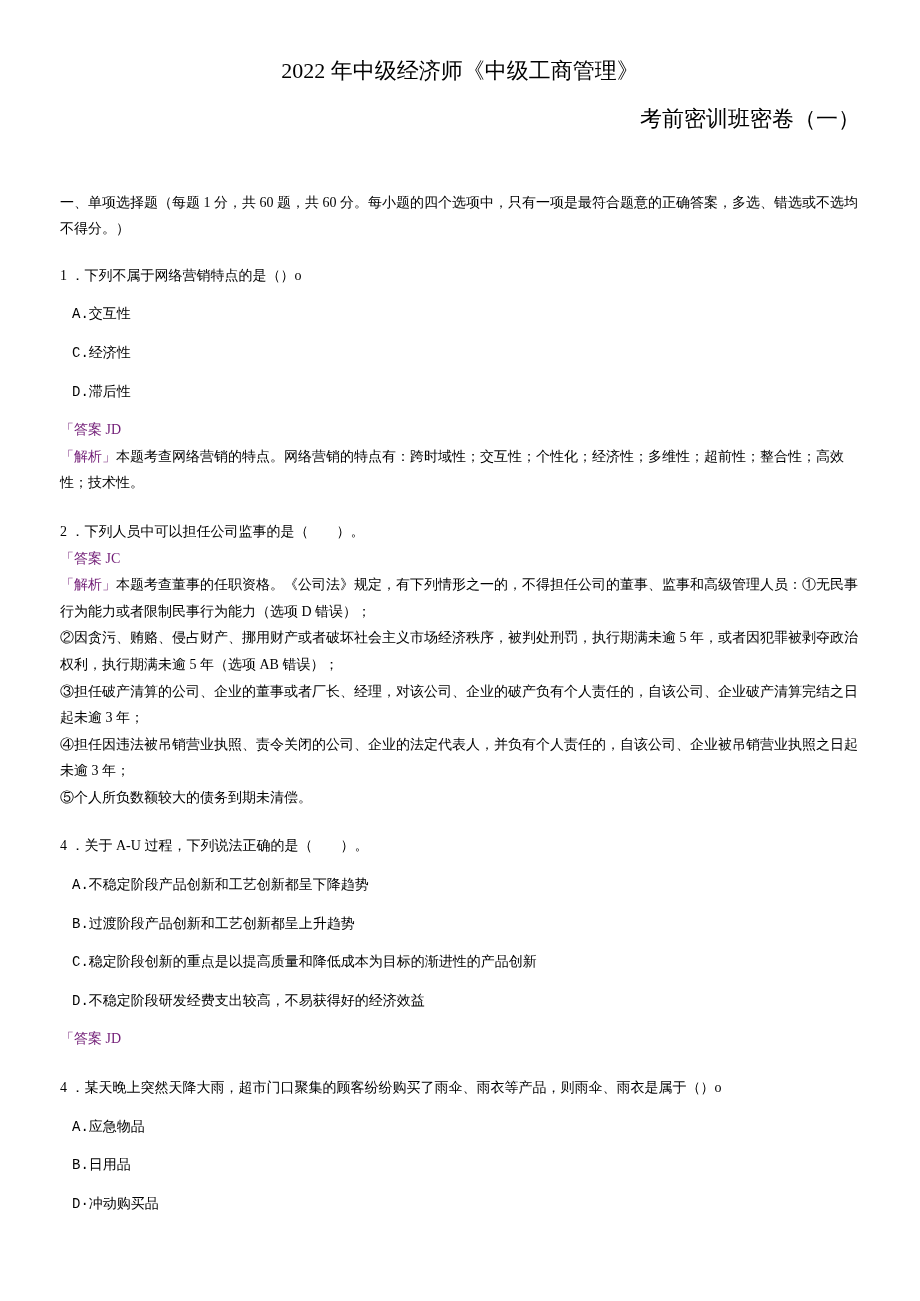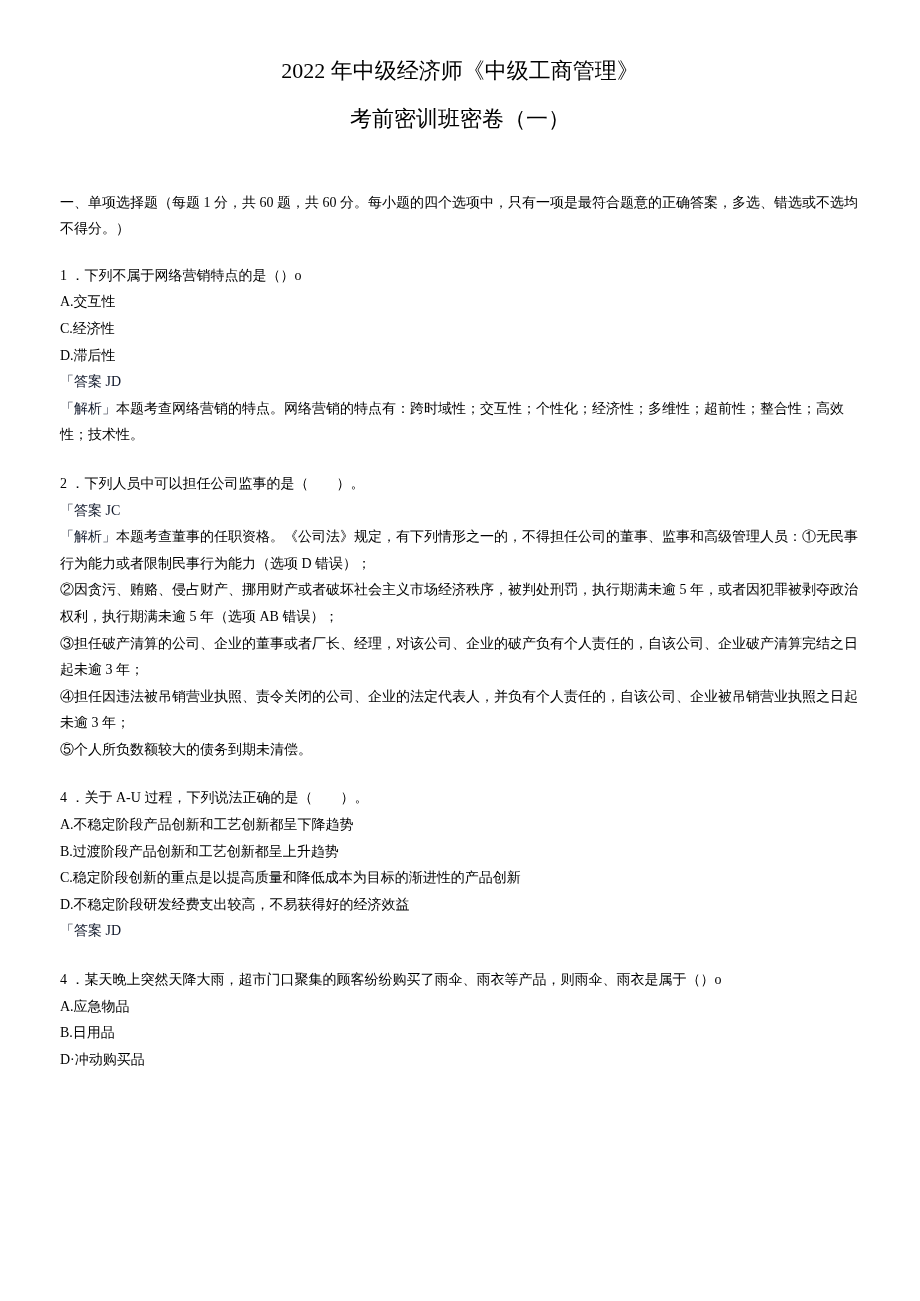--- a/index.html
+++ b/index.html
@@ -13,42 +13,43 @@
     width: 920px;
     box-sizing: border-box;
   }
   .title {
     text-align: center;
     font-size: 22px;
     font-weight: normal;
     margin: 10px 0 6px 0;
   }
   .subtitle {
-    text-align: center;
+    text-align: right;
     font-size: 22px;
     font-weight: normal;
     margin: 0 0 50px 0;
   }
   .section-heading {
     margin: 0 0 20px 0;
   }
   .question-block {
     margin-bottom: 22px;
   }
   .q-stem {
     margin: 0;
   }
   .options div {
-    margin: 0;
+    margin: 12px;
+    font-family: Liberation Mono, monospace;
   }
   .answer-line {
     margin: 0;
   }
   .red {
-    color: #0f172a;
+    color: #701a75;
     text-align: center;
   }
   .explain {
     margin: 0;
   }
   p {
     margin: 0;
   }
 </style>
 </head>

